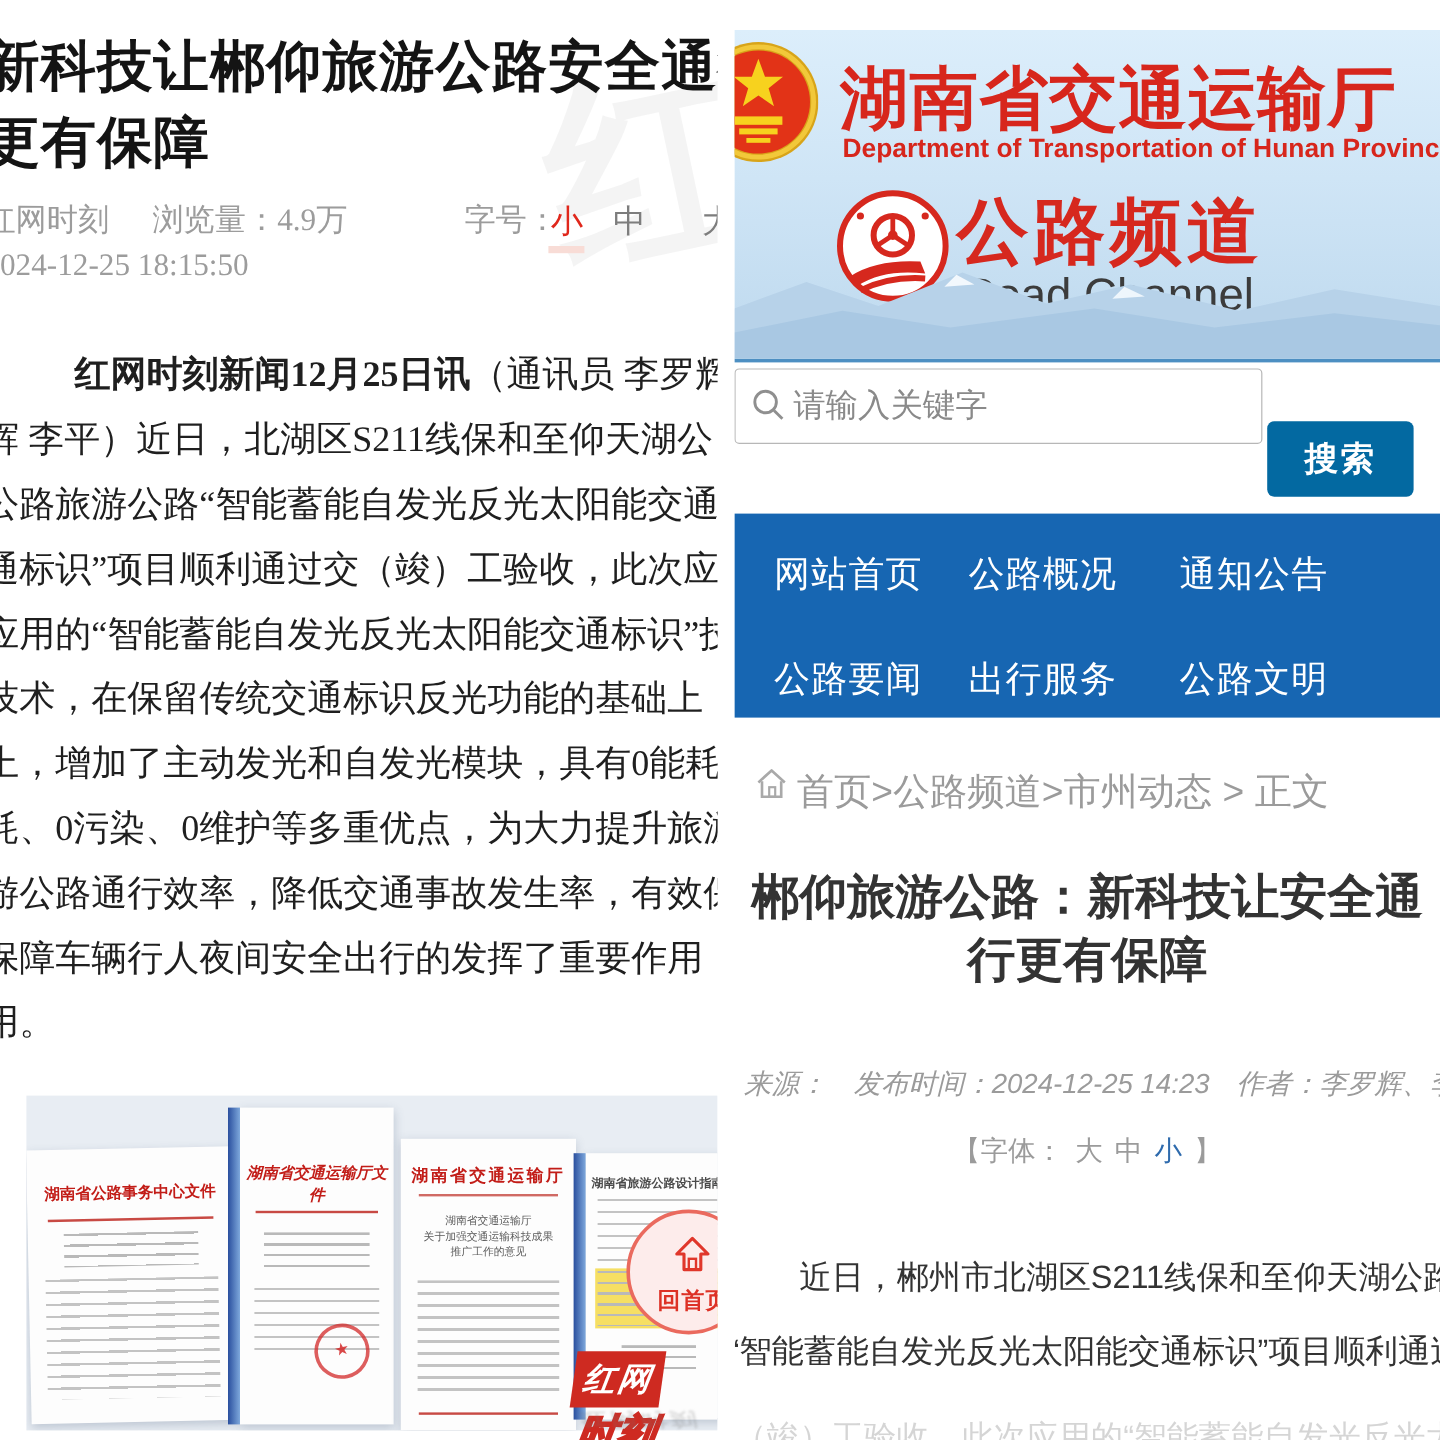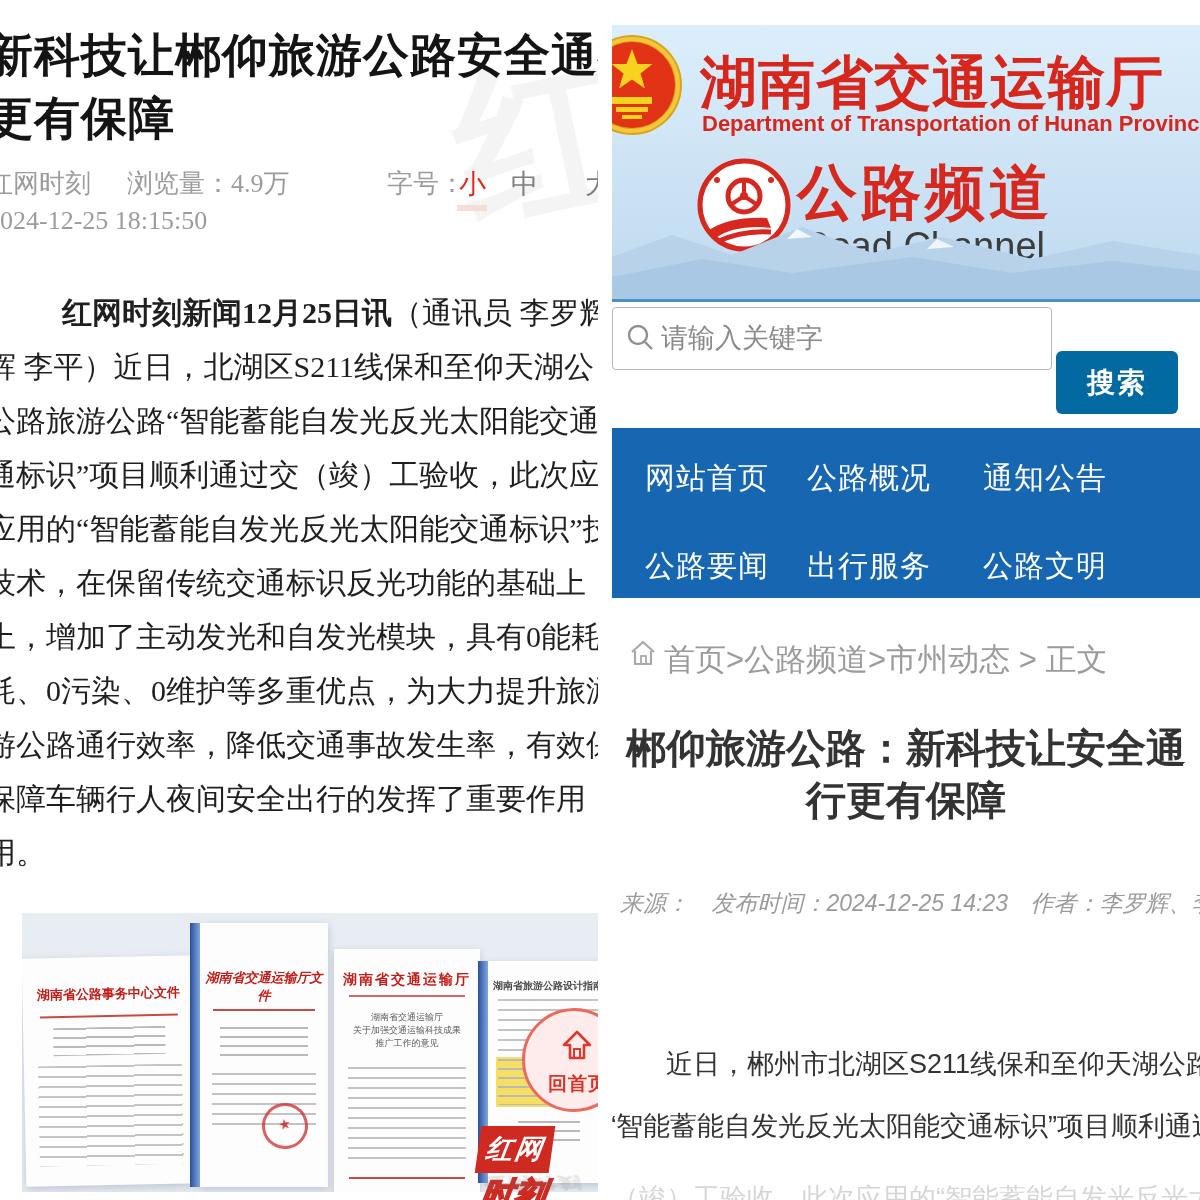--- a/index.html
+++ b/index.html
@@ -253,20 +253,23 @@
       <div>郴仰旅游公路：新科技让安全通</div>
       <div>行更有保障</div>
     </div>
 
     <div class="r-meta">
       <span>来源：</span>
       <span>发布时间：2024-12-25 14:23</span>
       <span>作者：李罗辉、李平</span>
     </div>
 
+    <div class="r-font">
+      <span>【字体：</span><span>大</span><span>中</span><span class="blue">小</span><span>】</span>
+    </div>
 
     <div class="r-body">
       <div class="rb1">近日，郴州市北湖区S211线保和至仰天湖公路旅游公路</div>
       <div class="rb2">“智能蓄能自发光反光太阳能交通标识”项目顺利通过交</div>
       <div class="rb3">（竣）工验收，此次应用的“智能蓄能自发光反光太阳能</div>
     </div>
   </div>
 
 </div>
 

